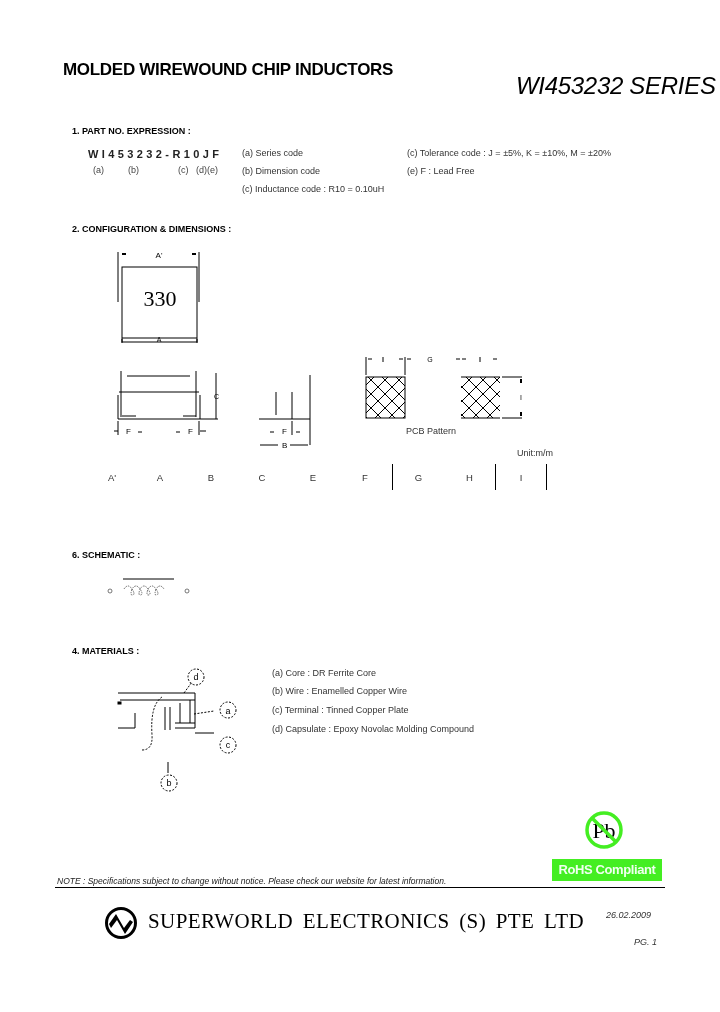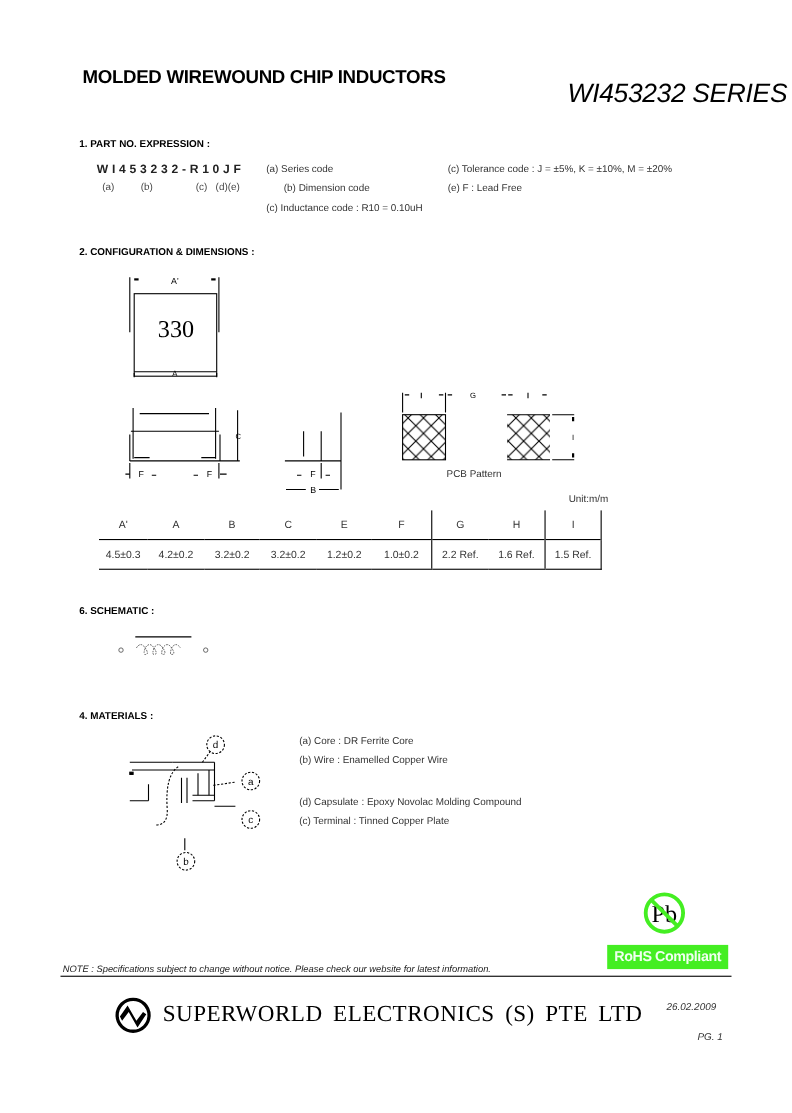--- a/index.html
+++ b/index.html
@@ -1,18 +1,18 @@
 <!DOCTYPE html>
 <html><head>
 <meta charset="utf-8">
 <style>
   html, body { margin: 0; padding: 0; background: #ffffff; }
   body { width: 720px; height: 1012px; position: relative; overflow: hidden; font-family: "Liberation Sans", sans-serif; color: #000; }
   .abs { position: absolute; }
-  .title { left: 63px; top: 60px; font-size: 17px; font-weight: bold; letter-spacing: -0.3px; margin-left: 12px; }
+  .title { left: 63px; top: 60px; font-size: 17px; font-weight: bold; letter-spacing: -0.3px; }
   .series { left: 516px; top: 72px; font-size: 24px; font-style: italic; letter-spacing: -0.3px; }
   .sec { font-size: 9px; font-weight: bold; }
   .small { font-size: 9px; color: #333; }
   .pn { left: 88px; top: 148px; font-size: 11px; font-weight: bold; letter-spacing: 3.4px; color: #222; }
   .pnlbl { top: 165px; font-size: 9px; color: #444; }
   table.dim { position: absolute; left: 90px; top: 464px; border-collapse: collapse; font-size: 9.5px; color: #333; }
   table.dim td { text-align: center; height: 26px; padding: 0; }
   table.dim tr.vals td { border-top: 1px solid #000; border-bottom: 1px solid #000; }
   .bl { border-left: 1px solid #000; }
   .br { border-right: 1px solid #000; }
@@ -29,21 +29,21 @@
 <div class="abs title">MOLDED WIREWOUND CHIP INDUCTORS</div>
 <div class="abs series">WI453232 SERIES</div>
 
 <div class="abs sec" style="left:72px;top:126px;">1. PART NO. EXPRESSION :</div>
 <div class="abs pn">WI453232-R10JF</div>
 <div class="abs pnlbl" style="left:93px;">(a)</div>
 <div class="abs pnlbl" style="left:128px;">(b)</div>
 <div class="abs pnlbl" style="left:178px;">(c)</div>
 <div class="abs pnlbl" style="left:196px;">(d)(e)</div>
 <div class="abs small" style="left:242px;top:148px;">(a) Series code</div>
-<div class="abs small" style="left:242px;top:166px;margin-left:16px;">(b) Dimension code</div>
+<div class="abs small" style="left:242px;top:166px;">(b) Dimension code</div>
 <div class="abs small" style="left:242px;top:184px;">(c) Inductance code : R10 = 0.10uH</div>
 <div class="abs small" style="left:407px;top:148px;">(c) Tolerance code : J = ±5%, K = ±10%, M = ±20%</div>
 <div class="abs small" style="left:407px;top:166px;">(e) F : Lead Free</div>
 
 <div class="abs sec" style="left:72px;top:224px;">2. CONFIGURATION &amp; DIMENSIONS :</div>
 
 <svg class="abs" style="left:100px;top:240px;" width="120" height="120">
   <g stroke="#000" stroke-width="1" fill="none">
     <line x1="18" y1="12" x2="18" y2="62"></line>
     <line x1="99" y1="12" x2="99" y2="62"></line>
@@ -132,31 +132,20 @@
       <tr>
     <td style="width:44px;">A'</td>
     <td style="width:52px;">A</td>
     <td style="width:50px;">B</td>
     <td style="width:52px;">C</td>
     <td style="width:50px;">E</td>
     <td style="width:54px;">F</td>
     <td class="bl" style="width:51px;">G</td>
     <td style="width:51px;">H</td>
     <td class="bl br" style="width:50px;">I</td>
-  </tr>
-  <tr class="vals">
-    <td>4.5±0.3</td>
-    <td>4.2±0.2</td>
-    <td>3.2±0.2</td>
-    <td>3.2±0.2</td>
-    <td>1.2±0.2</td>
-    <td>1.0±0.2</td>
-    <td class="bl">2.2 Ref.</td>
-    <td>1.6 Ref.</td>
-    <td class="bl br">1.5 Ref.</td>
   </tr>
 </tbody>
   </table>
 
 <div class="abs sec" style="left:72px;top:550px;">6. SCHEMATIC :</div>
 <svg class="abs" style="left:100px;top:572px;" width="100" height="30">
   <line x1="23" y1="7" x2="74" y2="7" stroke="#000" stroke-width="1"></line>
   <circle cx="10" cy="19" r="2" fill="none" stroke="#555" stroke-width="0.8"></circle>
   <circle cx="87" cy="19" r="2" fill="none" stroke="#555" stroke-width="0.8"></circle>
   <path d="M24 17 q4 -6 8 0 q4 6 0 6 q-2 0 0 -6 q4 -6 8 0 q4 6 0 6 q-2 0 0 -6 q4 -6 8 0 q4 6 0 6 q-2 0 0 -6 q4 -6 8 0 q4 6 0 6 q-2 0 0 -6 q4 -6 8 0" fill="none" stroke="#444" stroke-width="0.8" stroke-dasharray="1.5,1"></path>
@@ -188,21 +177,21 @@
     <circle cx="118" cy="80" r="8" stroke-dasharray="2,1.5"></circle>
     <circle cx="59" cy="118" r="8" stroke-dasharray="2,1.5"></circle>
   </g>
   <text x="86" y="15" font-size="9" text-anchor="middle" font-family="Liberation Sans, sans-serif">d</text>
   <text x="118" y="49" font-size="9" text-anchor="middle" font-family="Liberation Sans, sans-serif">a</text>
   <text x="118" y="83" font-size="9" text-anchor="middle" font-family="Liberation Sans, sans-serif">c</text>
   <text x="59" y="121" font-size="9" text-anchor="middle" font-family="Liberation Sans, sans-serif">b</text>
 </svg>
 <div class="abs small" style="left:272px;top:668px;">(a) Core : DR Ferrite Core</div>
 <div class="abs small" style="left:272px;top:686px;">(b) Wire : Enamelled Copper Wire</div>
-<div class="abs small" style="left:272px;top:705px;margin-top:36px;">(c) Terminal : Tinned Copper Plate</div>
+<div class="abs small" style="left:272px;top:705px;">(c) Terminal : Tinned Copper Plate</div>
 <div class="abs small" style="left:272px;top:724px;">(d) Capsulate : Epoxy Novolac Molding Compound</div>
 
 <svg class="abs" style="left:582px;top:808px;" width="44" height="44">
   <circle cx="22" cy="22" r="17" fill="none" stroke="#44ee22" stroke-width="3.5"></circle>
   <text x="22" y="30" font-size="22" text-anchor="middle" font-family="Liberation Serif, serif">Pb</text>
   <line x1="10" y1="10" x2="34" y2="34" stroke="#44ee22" stroke-width="3.5"></line>
 </svg>
 <div class="abs rohs">RoHS Compliant</div>
 
 <div class="abs note">NOTE : Specifications subject to change without notice. Please check our website for latest information.</div>

